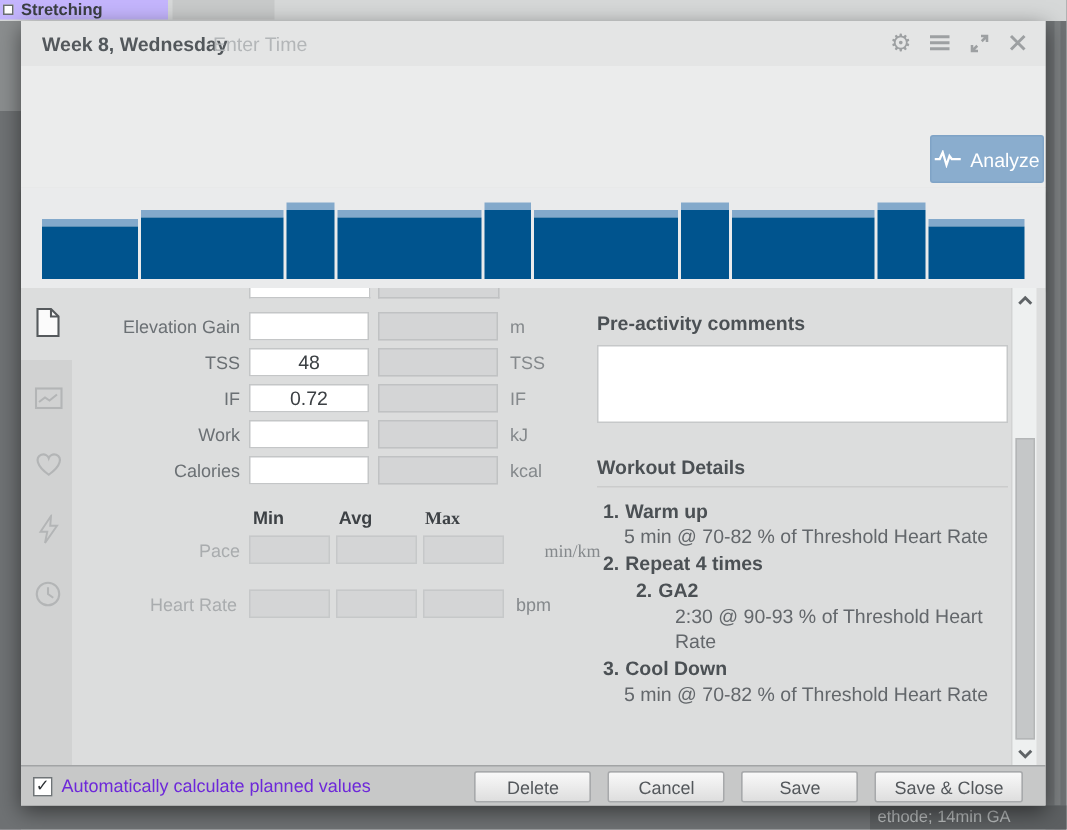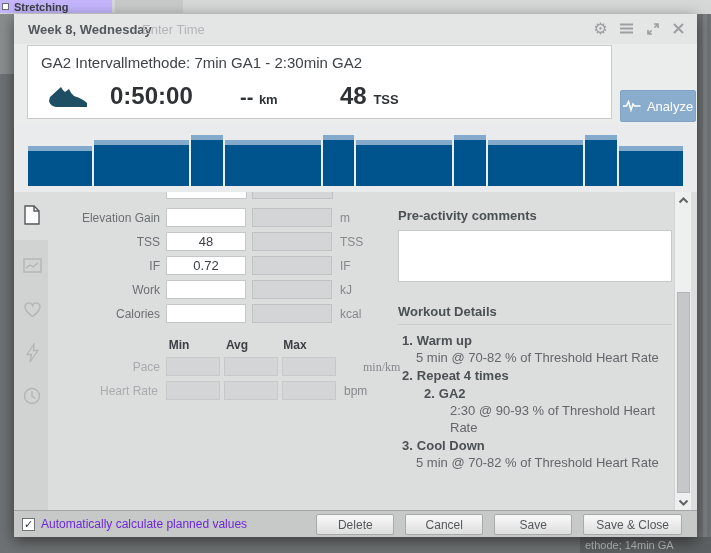--- a/index.html
+++ b/index.html
@@ -148,39 +148,20 @@
         </span>
         <span class="hdr-ic">
           <svg width="13" height="13" viewBox="0 0 13 13">
               <path d="M2,2 L11,11 M11,2 L2,11" stroke="#9da0a2" stroke-width="2" fill="none"></path>
             </svg>
         </span>
       </div>
     </div>
 
     <div class="m-summary">
-      <div class="sum-card">
-        <div class="sum-title">GA2 Intervallmethode: 7min GA1 - 2:30min GA2</div>
-        <div class="sum-stats">
-          <span class="shoe-wrap">
-            <svg width="44" height="27" viewBox="0 0 44 27">
-              <path d="M4,13 L15,3 Q17,7 19,8 L23,5 Q25,10 28,12 Q37,15 41,19 L41,23 L10,23 Q4,22 3,17 Z" fill="#1d4e63"></path>
-            </svg>
-          </span>
-          <span class="stat-time">0:50:00</span>
-          <span class="stat-dist">
-            <span>--</span>
-            <span class="unit">km</span>
-          </span>
-          <span class="stat-tss">
-            <span>48</span>
-            <span class="unit">TSS</span>
-          </span>
-        </div>
-      </div>
       <div class="btn-analyze">
         <svg width="19" height="12" viewBox="0 0 19 12">
             <path d="M0,6 h3.5 l2,-4.5 2.5,8.5 2,-6 1.5,2 h6" stroke="#ffffff" stroke-width="1.5" fill="none"></path>
           </svg>
         <span>Analyze</span>
       </div>
     </div>
 
     <div class="m-chart">
       <div class="chart-inner" id="chart-bars">
@@ -293,31 +274,31 @@
             <span class="f-label">Calories</span>
             <input class="f-input" style="left: 152px; top: 0px;">
             <input class="f-input gray" style="left: 238px; top: 0px;" disabled="">
             <span class="f-unit">kcal</span>
           </div>
         </div>
 
       <div class="stats-hdr" id="stats-hdr">
           <span style="left: 152px; top: 146px; width: 54px; text-align: center; margin-left: -14px;">Min</span>
           <span style="left: 210px; top: 146px; width: 54px; text-align: center; margin-left: -14px;">Avg</span>
-          <span style="left: 268px; top: 146px; width: 54px; text-align: center; margin-left: -14px;">Max</span>
+          <span style="left: 268px; top: 146px; width: 54px; text-align: center; margin-left: -14px; font-family: Liberation Serif, serif;">Max</span>
         </div>
       <div id="stats-rows">
           <div class="f-row" style="top: 165px; left: 0px; width: 683px;">
             <span class="f-label dim">Pace</span>
             <input class="s-input" style="left: 152px; top: 0px;" disabled="">
             <input class="s-input" style="left: 210px; top: 0px;" disabled="">
             <input class="s-input" style="left: 268px; top: 0px;" disabled="">
             <span class="f-unit" style="left:349px;font-family:Liberation Serif, serif;">min/km</span>
           </div>
-          <div class="f-row" style="top: 189px; left: 0px; width: 681px;">
+          <div class="f-row" style="top: 201px; left: 0px; width: 681px;">
             <span class="f-label dim">Heart Rate</span>
             <input class="s-input" style="left: 152px; top: 0px;" disabled="">
             <input class="s-input" style="left: 210px; top: 0px;" disabled="">
             <input class="s-input" style="left: 268px; top: 0px;" disabled="">
             <span class="f-unit" style="left:330px;">bpm</span>
           </div>
         </div>
 
       <div class="rc-title" style="left:384px; top:16px;">Pre-activity comments</div>
       <textarea class="rc-textarea" style=""></textarea>

